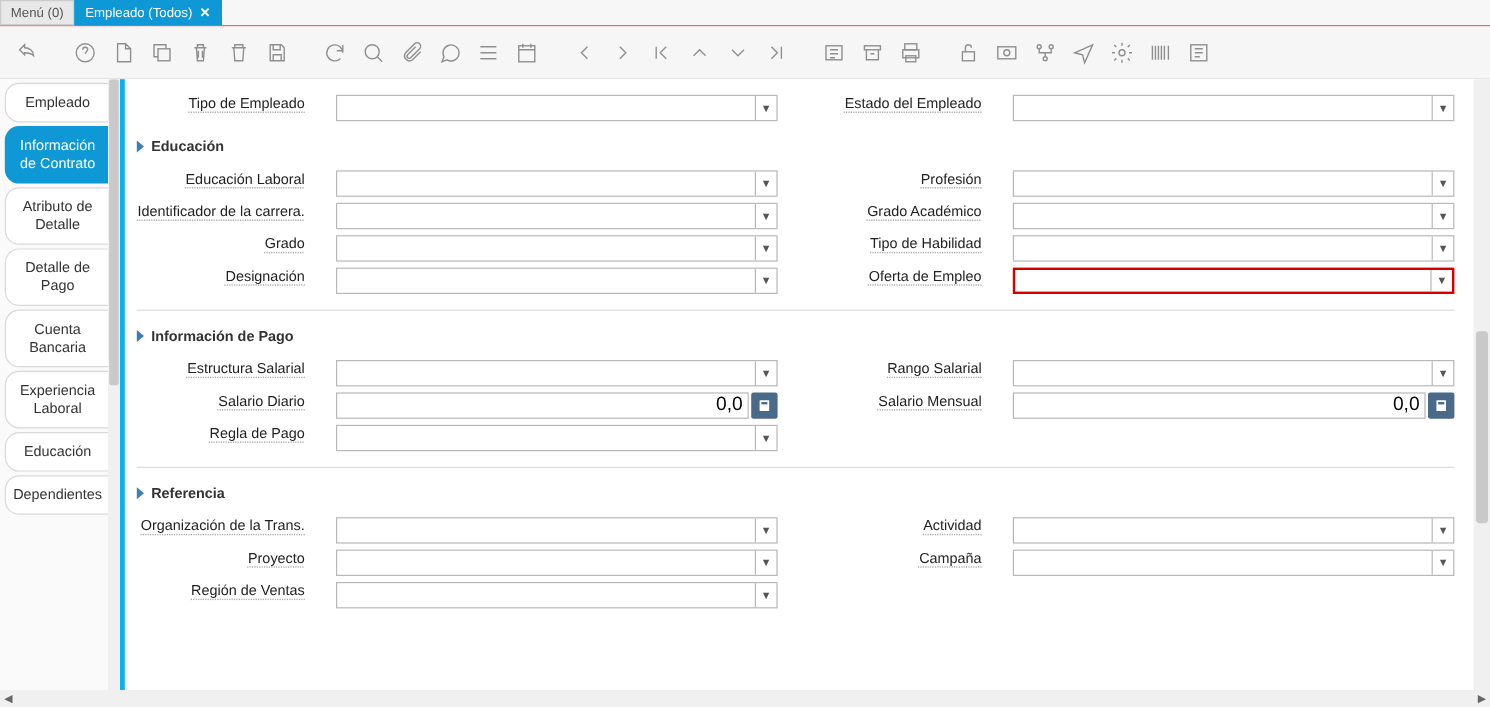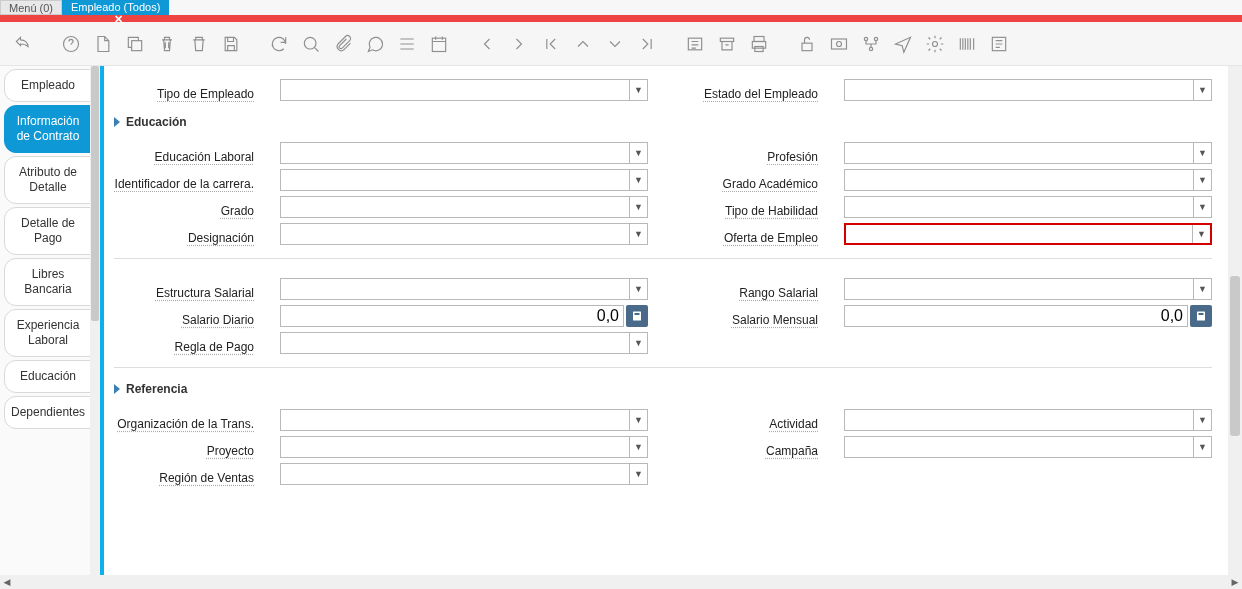--- a/index.html
+++ b/index.html
@@ -1,22 +1,22 @@
 <!DOCTYPE html>
 <html><head>
 <meta charset="utf-8">
 <style>
 * { box-sizing: border-box; margin: 0; padding: 0; }
 body { font-family: "Segoe UI", Tahoma, sans-serif; font-size: 12px; color: #333; background: #fff; overflow: hidden; }
 
 
-.tab-bar { height: 22px; display: flex; align-items: stretch; background: #f7f7f7; border-bottom: 7px solid #ef4444; }
+.tab-bar { height: 22px; display: flex; align-items: stretch; background: #f7f7f7; border-bottom: 1px solid #ef4444; }
 .tab { display: flex; align-items: center; padding: 0 8px; border-right: 1px solid #ccc; cursor: pointer; font-size: 11px; }
 .tab.inactive { background: #e8e8e8; color: #555; border: 1px solid #ccc; }
-.tab.active { background: #0e98d6; color: #fff; border: 1px solid #0e98d6; flex-direction: column; }
+.tab.active { background: #0e98d6; color: #fff; border: 1px solid #0e98d6; }
 .tab .close { margin-left: 6px; font-weight: 600; }
 
 
 .toolbar { height: 44px; background: #f6f6f6; border-bottom: 1px solid #e5e5e5; display: flex; align-items: center; gap: 10px; padding: 0 12px; }
 .tbtn { width: 22px; height: 22px; color: #888; display: flex; align-items: center; justify-content: center; cursor: pointer; }
 .tbtn svg { width: 20px; height: 20px; stroke: #8f8f8f; fill: none; stroke-width: 1.4; }
 .tsep { width: 6px; }
 
 
 .workspace { position: absolute; top: 66px; bottom: 14px; left: 0; right: 0; display: flex; }
@@ -26,21 +26,21 @@
 .sidebar-inner { padding-right: 8px; }
 .sidetab { background: #fff; border: 1px solid #d9d9d9; border-radius: 12px 0 0 12px; margin: 3px 0 3px 4px; padding: 8px 6px; text-align: center; font-size: 12px; color: #333; cursor: pointer; line-height: 1.25; }
 .sidetab.active { background: #0e98d6; color: #fff; border-color: #0e98d6; }
 
 .main-wrap { flex: 1; border-left: 4px solid #0db0ea; display: flex; }
 .main-scroll { flex: 1; overflow-y: auto; padding: 8px 16px 8px 10px; position: relative; }
 .vscroll-right { width: 14px; background: #f0f0f0; position: relative; }
 .vscroll-right .thumb { position: absolute; left: 2px; right: 2px; top: 210px; height: 160px; background: #c9c9c9; border-radius: 3px; }
 
 .form-row { display: flex; align-items: center; gap: 30px; margin: 5px 0; }
-.col { flex: 1; display: flex; align-items: flex-end; gap: 16px; }
+.col { flex: 1; display: flex; align-items: flex-start; gap: 16px; }
 .flabel { width: 150px; text-align: right; padding-right: 10px; font-size: 12px; color: #222; text-decoration: underline dotted #aaa; text-underline-offset: 3px; white-space: nowrap; }
 .ffield { flex: 1; position: relative; }
 .combo, .textbox { width: 100%; height: 22px; border: 1px solid #b8b8b8; background: #fff; display: flex; align-items: center; }
 .combo .arrow { width: 18px; height: 100%; border-left: 1px solid #b8b8b8; display: flex; align-items: center; justify-content: center; font-size: 9px; color: #555; }
 .combo .val { flex: 1; padding: 0 4px; }
 .combo.highlight { border: 2px solid #d40000; }
 .numbox { width: 100%; display: flex; }
 .numbox input { flex: 1; height: 22px; border: 1px solid #b8b8b8; text-align: right; padding: 0 4px; font-size: 16px; }
 .calcbtn { width: 22px; height: 22px; background: #4a6a8a; display: flex; align-items: center; justify-content: center; margin-left: 2px; border-radius: 2px; }
 .calcbtn svg { width: 12px; height: 12px; fill: #fff; }
@@ -236,21 +236,21 @@
     </div>
 </div>
 
 <div class="workspace">
   <div class="sidebar">
     <div class="sidebar-inner">
       <div class="sidetab"><span>Empleado</span></div>
       <div class="sidetab active"><span>Información de Contrato</span></div>
       <div class="sidetab"><span>Atributo de Detalle</span></div>
       <div class="sidetab"><span>Detalle de Pago</span></div>
-      <div class="sidetab"><span>Libres Bancaria</span></div>
+      <div class="sidetab"><span>Cuenta Bancaria</span></div>
       <div class="sidetab"><span>Experiencia Laboral</span></div>
       <div class="sidetab"><span>Educación</span></div>
       <div class="sidetab"><span>Dependientes</span></div>
     </div>
     <div class="sidebar-vscroll">
         <div class="thumb"></div>
       </div>
   </div>
 
   <div class="main-wrap">
@@ -360,20 +360,24 @@
                     <div class="val"></div>
                     <div class="arrow">▼</div>
                   </div>
                 </div>
               </div>
           </div>
         </div>
       </div>
 
       <div class="section">
+        <div class="sect-head">
+            <div class="tri"></div>
+            <span>Información de Pago</span>
+          </div>
         <div class="sect-body">
           <div class="form-row">
             <div class="col">
                 <div class="flabel">Estructura Salarial</div>
                 <div class="ffield">
                   <div class="combo">
                     <div class="val"></div>
                     <div class="arrow">▼</div>
                   </div>
                 </div>

